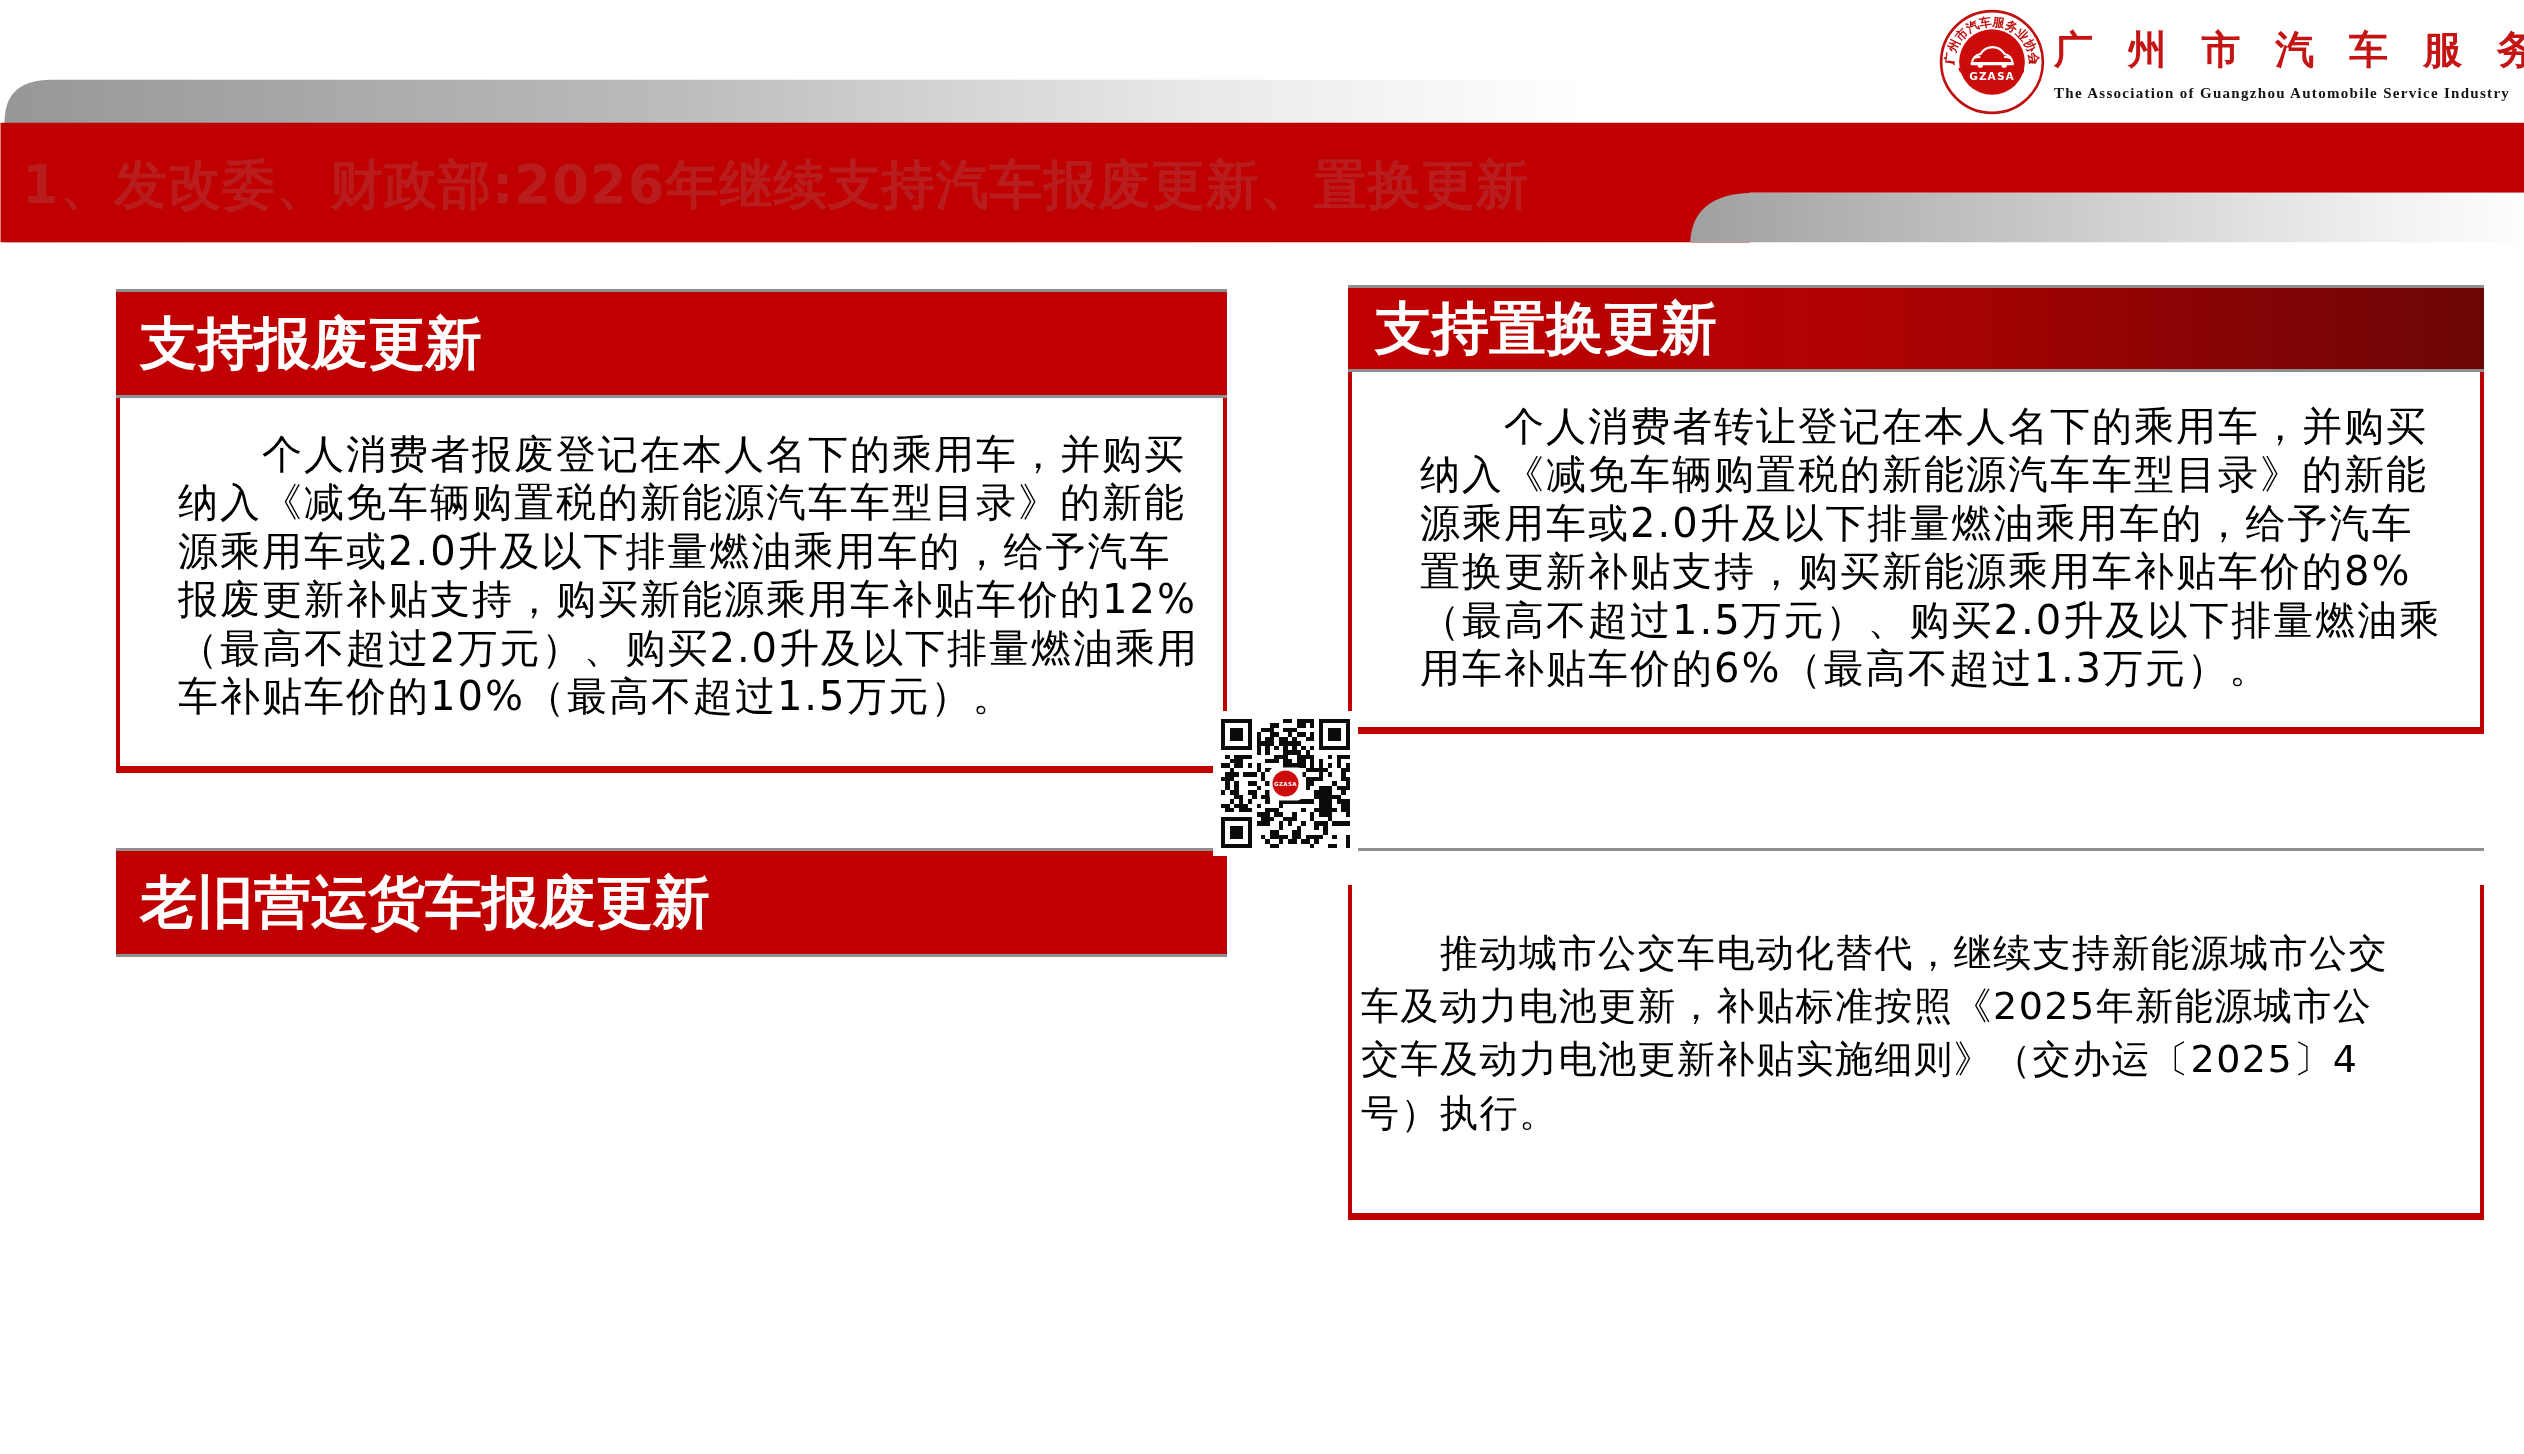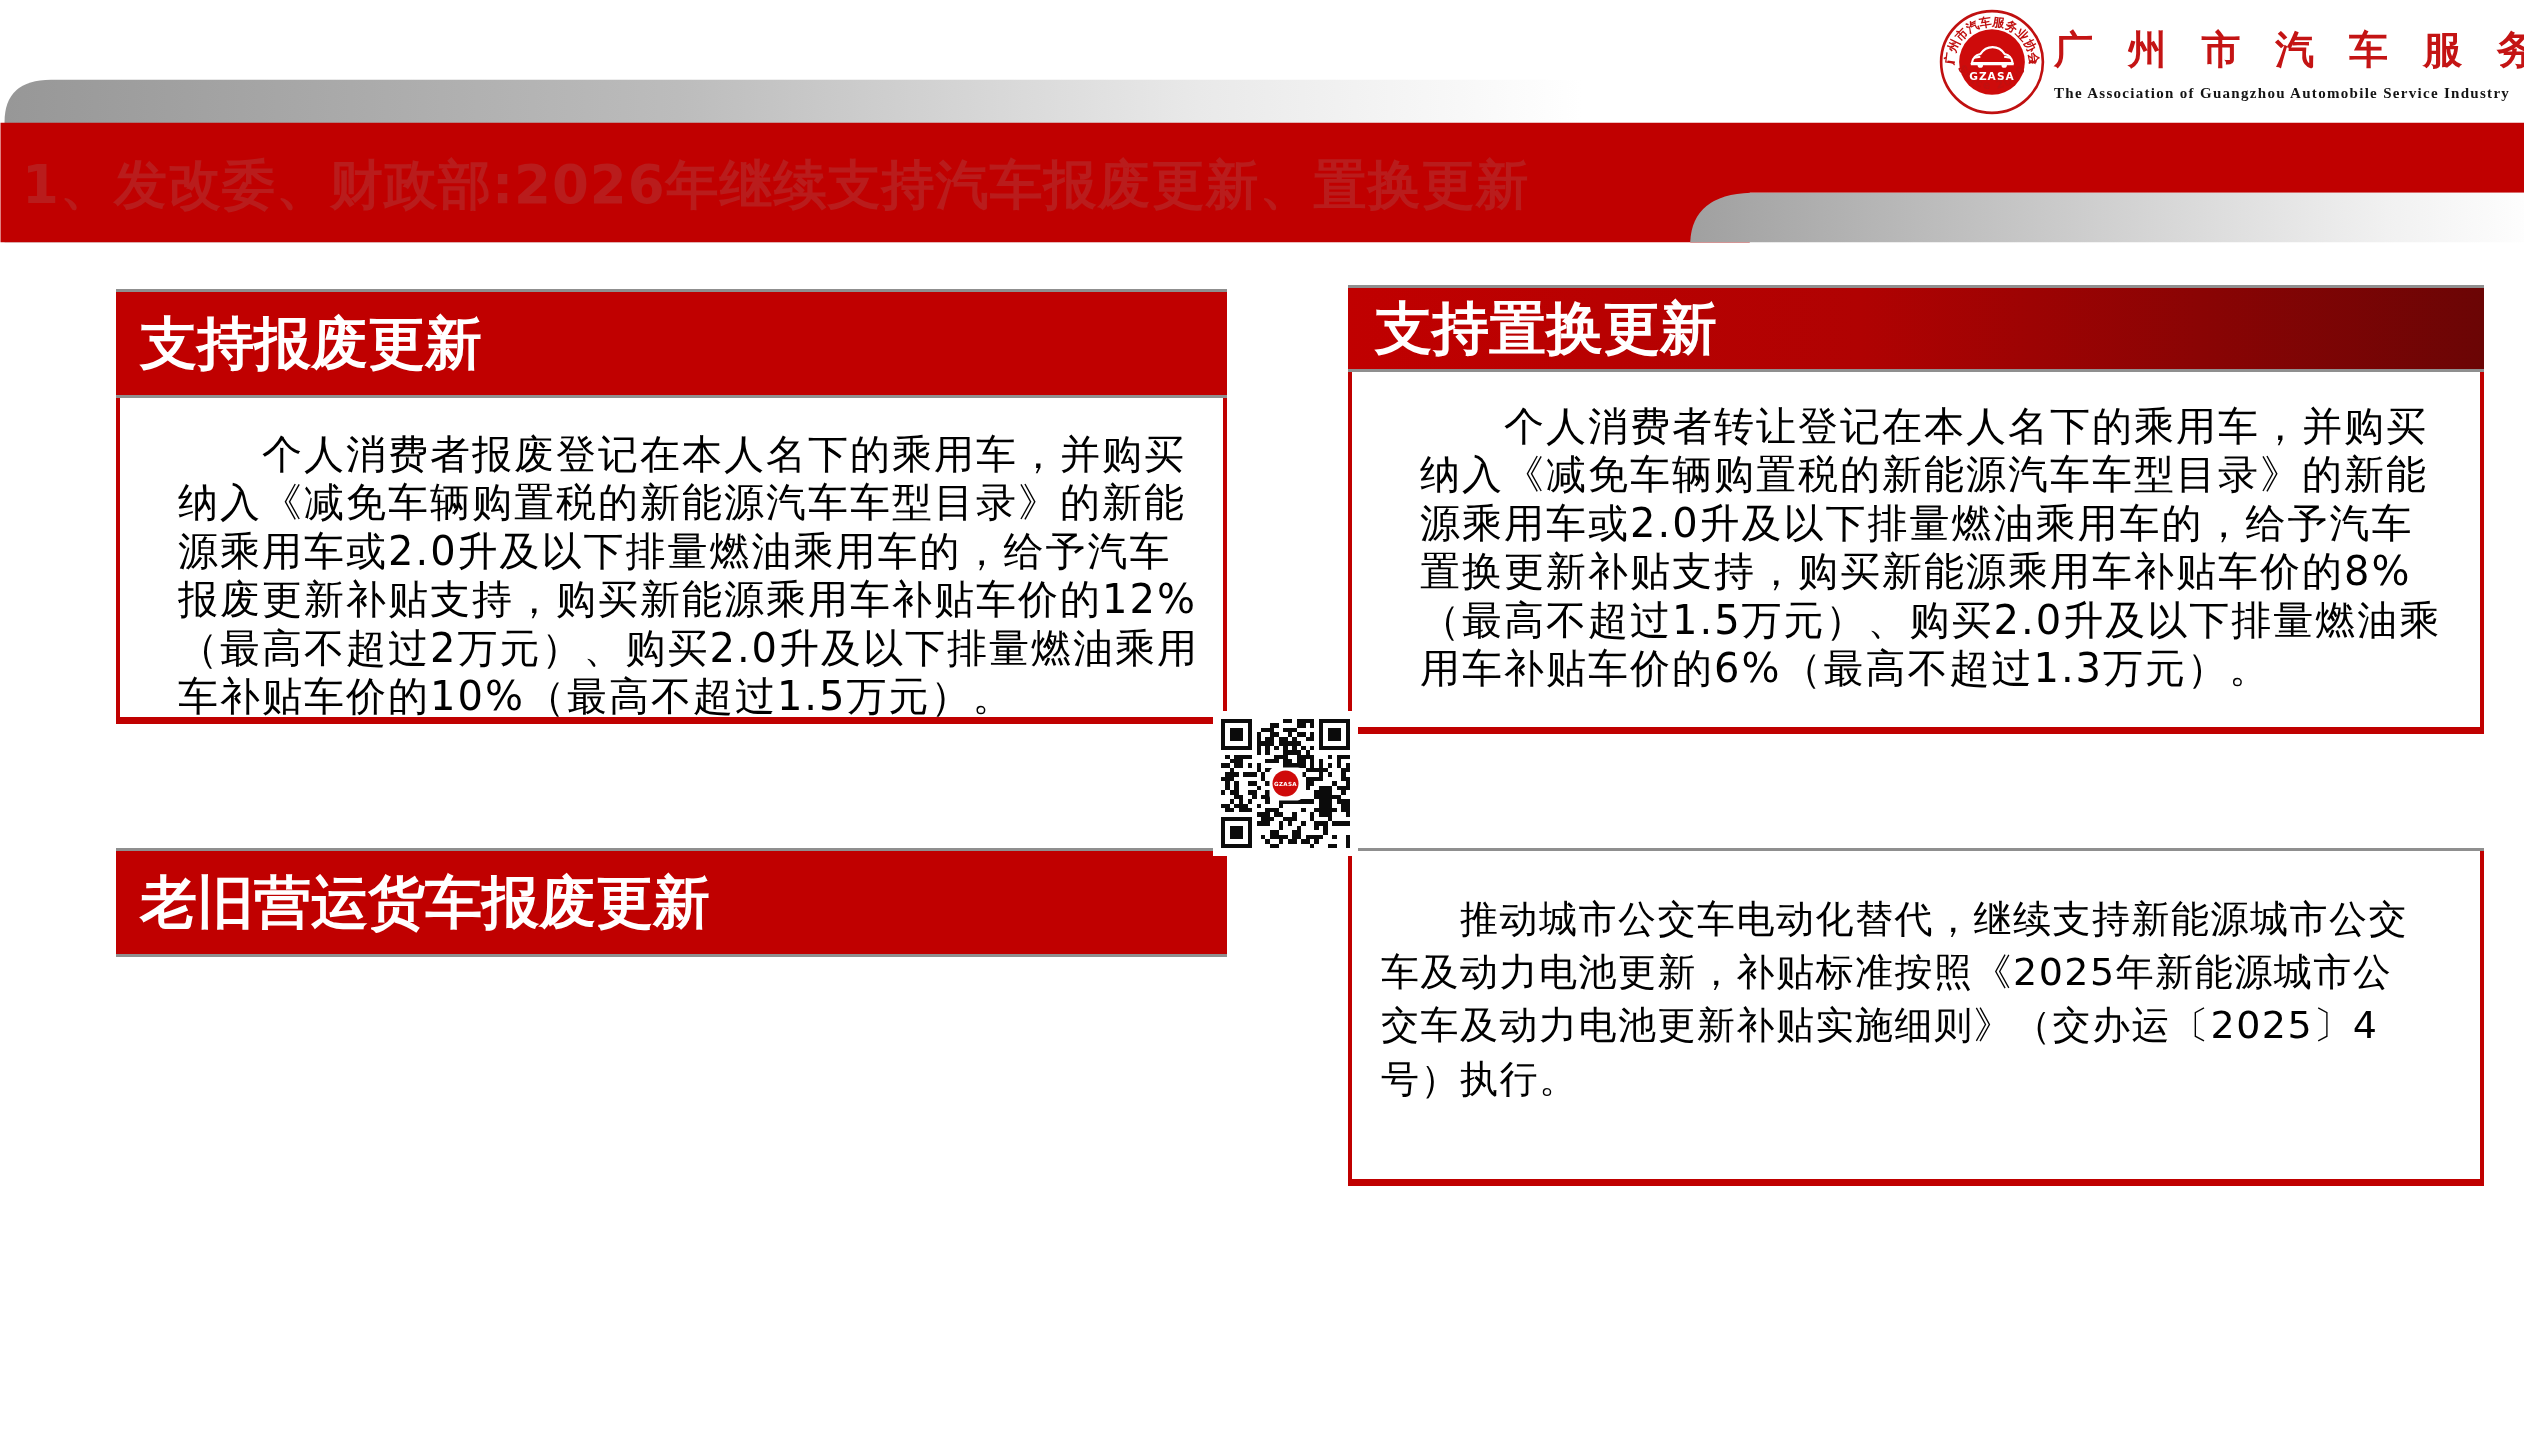--- a/index.html
+++ b/index.html
@@ -28,36 +28,36 @@
   .card-header.grad{background:linear-gradient(90deg,#C00000 0%,#b00202 45%,#8a0404 75%,#6b0505 100%);}
   .card-header .hd-text{color:#fff;font-weight:bold;font-size:57px;white-space:nowrap;}
   .hd-sep{height:3px;background:#8f8f8f;}
   .card-body{background:#fff;border-left:4px solid #C00000;border-right:4px solid #C00000;
              border-bottom:7px solid #C00000;box-sizing:border-box;color:#000;
              white-space:pre-line;overflow:hidden;}
 
   #card1{left:116px;top:289px;width:1111px;height:442px;}
   #card1 .card-header{height:103px;}
   #card1 .hd-text{line-height:103px;padding-left:24px;}
-  #card1 .card-body{height:326px;padding:32px 12px 0 58px;font-size:40px;letter-spacing:2px;line-height:121%;}
+  #card1 .card-body{height:375px;padding:32px 12px 0 58px;font-size:40px;letter-spacing:2px;line-height:121%;}
 
   #card2{left:1348px;top:285px;width:1136px;height:445px;}
   #card2 .card-header{height:81px;}
   #card2 .hd-text{line-height:81px;padding-left:27px;border-radius:18px;}
   #card2 .card-body{height:362px;padding:30px 22px 16px 68px;font-size:40px;letter-spacing:2px;line-height:121%;}
 
   #card3{left:116px;top:848px;width:1111px;height:444px;}
   #card3 .card-header{height:103px;}
   #card3 .hd-text{line-height:103px;padding-left:24px;}
   #card3 .card-body{height:335px;padding:44px 12px 0 48px;font-size:38px;letter-spacing:1.5px;line-height:140%;}
 
   #card4{left:1348px;top:848px;width:1136px;height:444px;}
   #card4 .card-header{height:103px;}
   #card4 .hd-text{line-height:103px;padding-left:26px;}
-  #card4 .card-body{height:335px;padding:42px 18px 0 29px;font-size:38px;letter-spacing:1.5px;line-height:140%;}
+  #card4 .card-body{height:335px;padding:42px 18px 0 9px;font-size:38px;letter-spacing:1.5px;line-height:140%;margin-top:34px;}
 
   
   .qr-wrap{position:absolute;left:1213px;top:711px;width:145px;height:145px;background:#ffffff;
            z-index:5;display:flex;align-items:center;justify-content:center;}
   .qr-wrap svg{width:129px;height:129px;display:block;}
   .qr-logo{position:absolute;left:50%;top:50%;transform:translate(-50%,-50%);
            width:33px;height:33px;background:#fff;border-radius:5px;
            display:flex;align-items:center;justify-content:center;}
   .qr-logo-circle{width:26px;height:26px;border-radius:50%;background:#cf0a0a;
                   display:flex;align-items:center;justify-content:center;}

